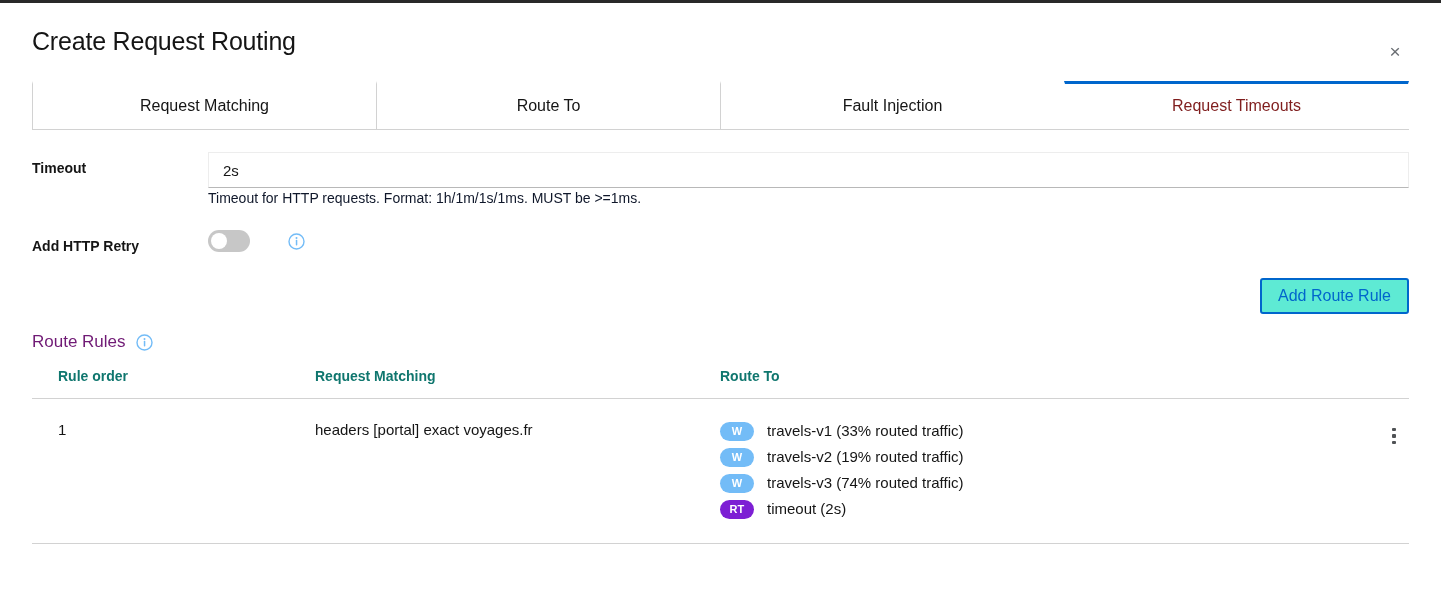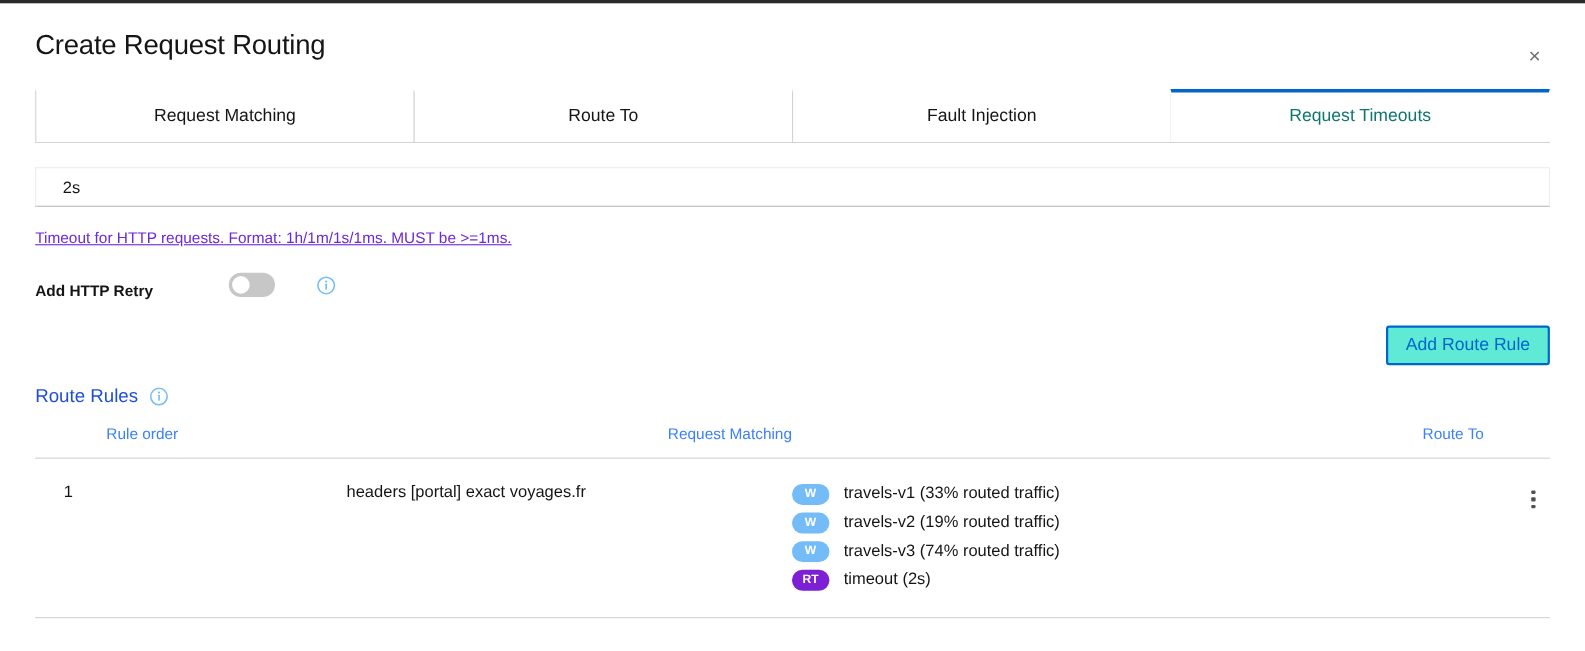--- a/index.html
+++ b/index.html
@@ -72,21 +72,21 @@
     background: #ffffff;
     border-left: 1px solid #d2d2d2;
     border-right: 1px solid #d2d2d2;
     border-top: 3px solid transparent;
     margin-left: -1px;
     cursor: pointer;
     position: relative;
   }
   .tab:first-child { margin-left: 0; }
   .tab.active {
-    color: #0f766e;
+    color: #7f1d1d;
     border-top: 3px solid #06c;
     border-left: 1px solid transparent;
     border-right: 1px solid transparent;
     background: #ffffff;
   }
 
   
   .form-area {
     padding: 0 32px;
   }
@@ -147,37 +147,36 @@
   .info-icon svg { display: block; }
 
   
   .text-input-wrap {
     flex: 1 1 auto;
     margin-left: 0;
   }
   .text-input {
     width: 100%;
     height: 36px;
-    padding: 6px 24px;
+    padding: 6px 14px;
     font-size: 15px;
     line-height: 22px;
     color: #151515;
     border: 1px solid #ededed;
     border-bottom: 1px solid #b8b8b8;
     background: #ffffff;
     font-family: "Liberation Sans", sans-serif;
     outline: none;
     border-radius: 0;
   }
   .helper-text {
     font-size: 14px;
     line-height: 20px;
-    color: #6d28d9;
-    margin-top: 18px;
-    text-decoration: underline;
+    color: #0f172a;
+    margin-top: 0;
   }
 
   
   .button-row {
     display: flex;
     justify-content: flex-end;
     padding: 0 32px;
     margin-top: 22px;
   }
   .btn-secondary {
@@ -197,33 +196,33 @@
   .section-heading {
     display: flex;
     align-items: center;
     padding: 0 32px;
     margin-top: 16px;
   }
   .section-heading .title {
     font-size: 17px;
     line-height: 24px;
     font-weight: 400;
-    color: #1d4ed8;
+    color: #701a75;
   }
 
   .rules-table {
     margin: 14px 32px 0 32px;
     width: calc(100% - 64px);
     border-collapse: collapse;
   }
   .rules-table th {
-    text-align: right;
+    text-align: left;
     font-size: 14px;
-    font-weight: normal;
-    color: #3b82f6;
+    font-weight: bold;
+    color: #0f766e;
     padding: 0 0 14px 0;
     border-bottom: 1px solid #d2d2d2;
   }
   .rules-table td {
     font-size: 15px;
     color: #151515;
     padding: 22px 0 24px 0;
     border-bottom: 1px solid #d2d2d2;
     vertical-align: top;
   }
@@ -292,20 +291,21 @@
     <div class="tab">Request Matching</div>
     <div class="tab">Route To</div>
     <div class="tab">Fault Injection</div>
     <div class="tab active">Request Timeouts</div>
   </div>
 
   <div class="form-area">
 
 
     <div class="form-row">
+      <div class="form-label">Timeout</div>
       <div class="text-input-wrap">
         <input class="text-input" type="text" value="2s" style="">
         <div class="helper-text">Timeout for HTTP requests. Format: 1h/1m/1s/1ms. MUST be &gt;=1ms.</div>
       </div>
     </div>
 
     <div class="form-row">
       <div class="form-label">Add HTTP Retry</div>
       <div class="form-control">
         <div class="switch off">

